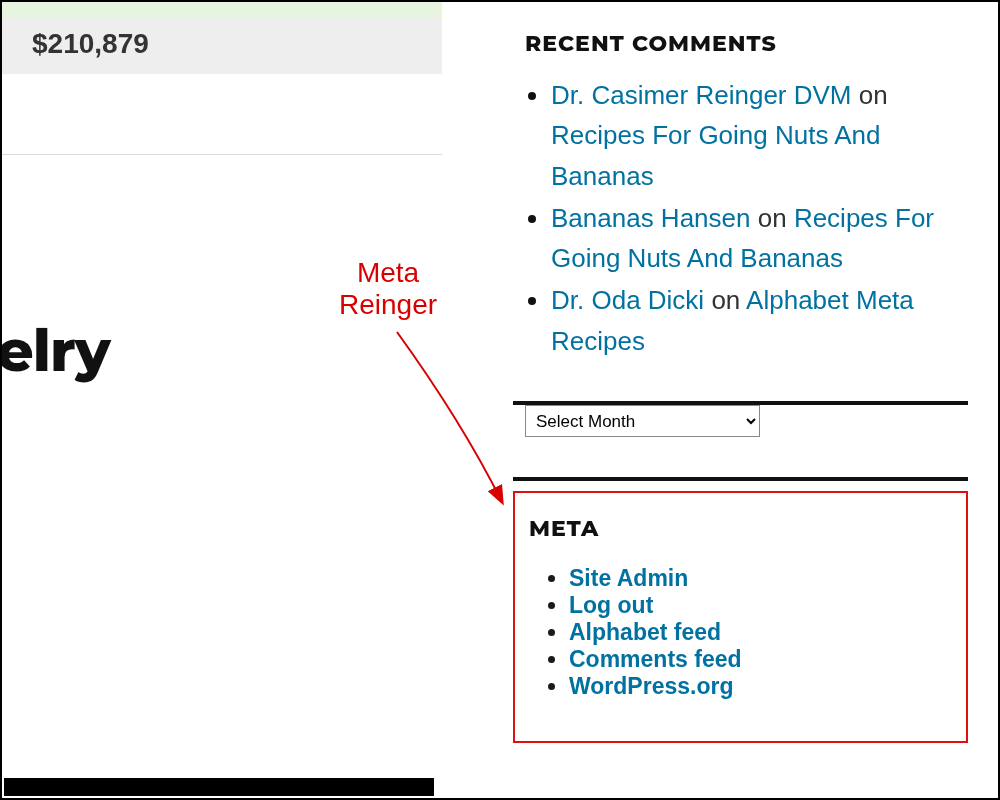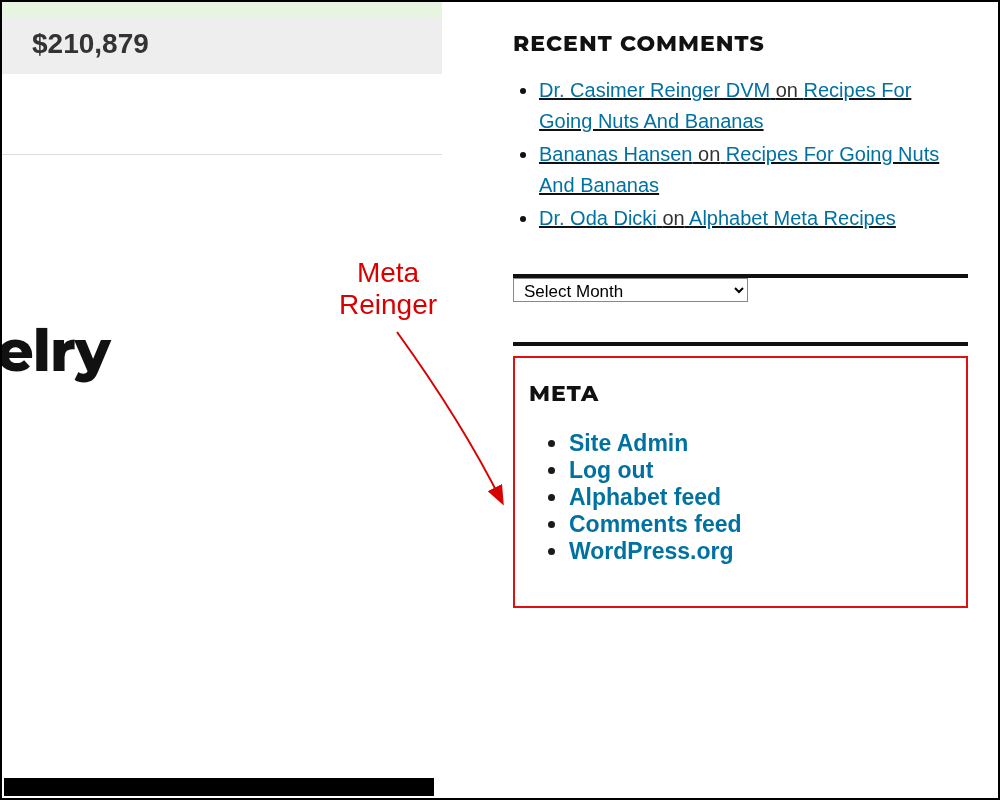--- a/index.html
+++ b/index.html
@@ -77,48 +77,47 @@
   }
 
   
   .sidebar {
     position: absolute;
     right: 30px;
     top: 0;
     width: 455px;
     font-family: "Segoe UI", "Helvetica Neue", Arial, sans-serif;
   }
-  .widget { margin: 0 0 22px 0; }
+  .widget { margin: 0 0 22px 12px; }
   .widget-title {
     font-family: "Montserrat","Segoe UI",Arial,sans-serif;
     font-weight: 800;
     font-size: 22px;
     letter-spacing: 1px;
     color: #111;
     margin: 28px 0 18px 0;
   }
   .widget-sep {
     border: none;
     border-top: 4px solid #111;
     margin: 40px 0 0 0;
   }
   .widget ul {
     margin: 0 0 0 8px;
     padding-left: 18px;
-    font-size: 20px;
+    font-size: 26px;
     line-height: 1.55;
     color: #111;
-    text-decoration: underline;
   }
   .widget li { margin: 2px 0; }
   .connector { color: #333; }
 
   .archives-select {
     width: 235px;
-    height: 24px;
+    height: 32px;
     font-size: 17px;
     font-family: Arial,sans-serif;
     border: 1px solid #888;
     background: #fff;
     padding: 2px 6px;
   }
 
   
   .meta-box {
     border: 2px solid #e01010;

